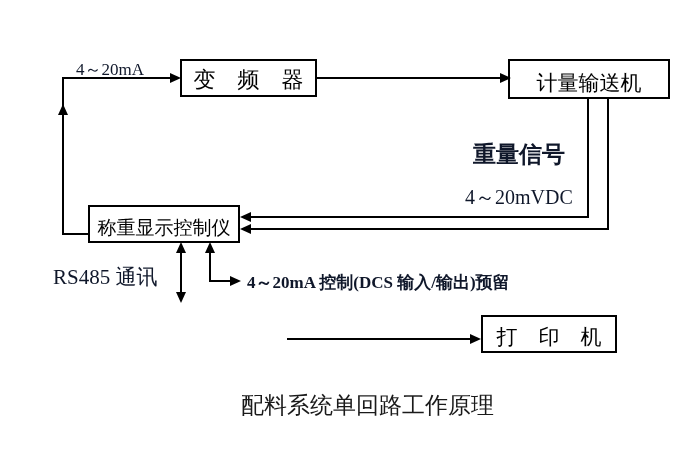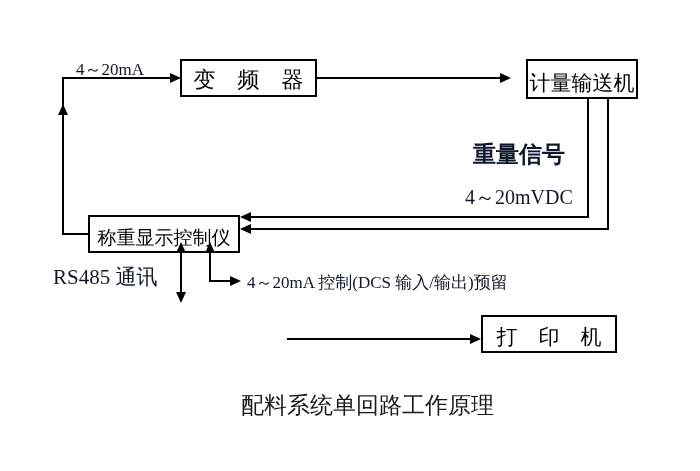--- a/index.html
+++ b/index.html
@@ -52,22 +52,22 @@
     border-top: 11px solid #000000;
   }
   .lbl {
     position: absolute;
     white-space: nowrap;
     color: #0f172a;
   }
 
   
   #box-inverter   { left: 180px; top: 59px;  width: 137px; height: 38px; font-size: 22px; }
-  #box-conveyor   { left: 526px; top: 59px;  width: 112px; height: 40px; font-size: 21px; }
-  #box-controller { left: 88px;  top: 205px; width: 152px; height: 38px; font-size: 19px; margin-top: 10px; }
+  #box-conveyor   { left: 508px; top: 59px;  width: 162px; height: 40px; font-size: 21px; }
+  #box-controller { left: 88px;  top: 205px; width: 152px; height: 38px; font-size: 19px; }
   #box-host       { left: 75px;  top: 314px; width: 197px; height: 39px; font-size: 21px; }
   #box-printer    { left: 481px; top: 315px; width: 136px; height: 38px; font-size: 21px; }
 
   
   #ln-loop-top      { left: 62px;  top: 77px;  width: 110px; height: 2px; }
   #ln-loop-vert     { left: 62px;  top: 77px;  width: 2px;   height: 158px; }
   #ln-loop-bottom   { left: 62px;  top: 233px; width: 28px;  height: 2px; }
   #ln-inv-conv      { left: 317px; top: 77px;  width: 186px; height: 2px; }
   #ln-weight-vert   { left: 587px; top: 99px;  width: 2px;   height: 119px; }
   #ln-weight-horiz  { left: 249px; top: 216px; width: 340px; height: 2px; }
@@ -89,21 +89,21 @@
   #ar-dcs-up          { left: 205px; top: 242px; }
   #ar-dcs-right       { left: 230px; top: 276px; }
   #ar-into-printer    { left: 470px; top: 334px; }
 
   
   #lbl-loop-current  { left: 76px;  top: 58px;  font-size: 17px; }
   #lbl-weight-signal { left: 473px; top: 139px; font-size: 23px; font-weight: bold; font-family: "Liberation Sans", sans-serif; }
   #lbl-weight-range  { left: 465px; top: 184px; font-size: 20px; }
   #lbl-speed-signal  { left: 428px; top: 238px; font-size: 19px; font-family: "Liberation Sans", sans-serif; }
   #lbl-rs485         { left: 53px;  top: 263px; font-size: 21px; }
-  #lbl-dcs           { left: 247px; top: 271px; font-size: 17px; }
+  #lbl-dcs           { left: 247px; top: 271px; font-size: 17px; font-weight: bold; }
   #lbl-caption       { left: 241px; top: 390px; font-size: 23px; color: #1a1a1a; font-family: "Liberation Sans", sans-serif; }
 </style>
 </head>
 <body>
 
 <div id="canvas">
 
   <div class="box" id="box-inverter">
     <span>变　频　器</span>
   </div>

